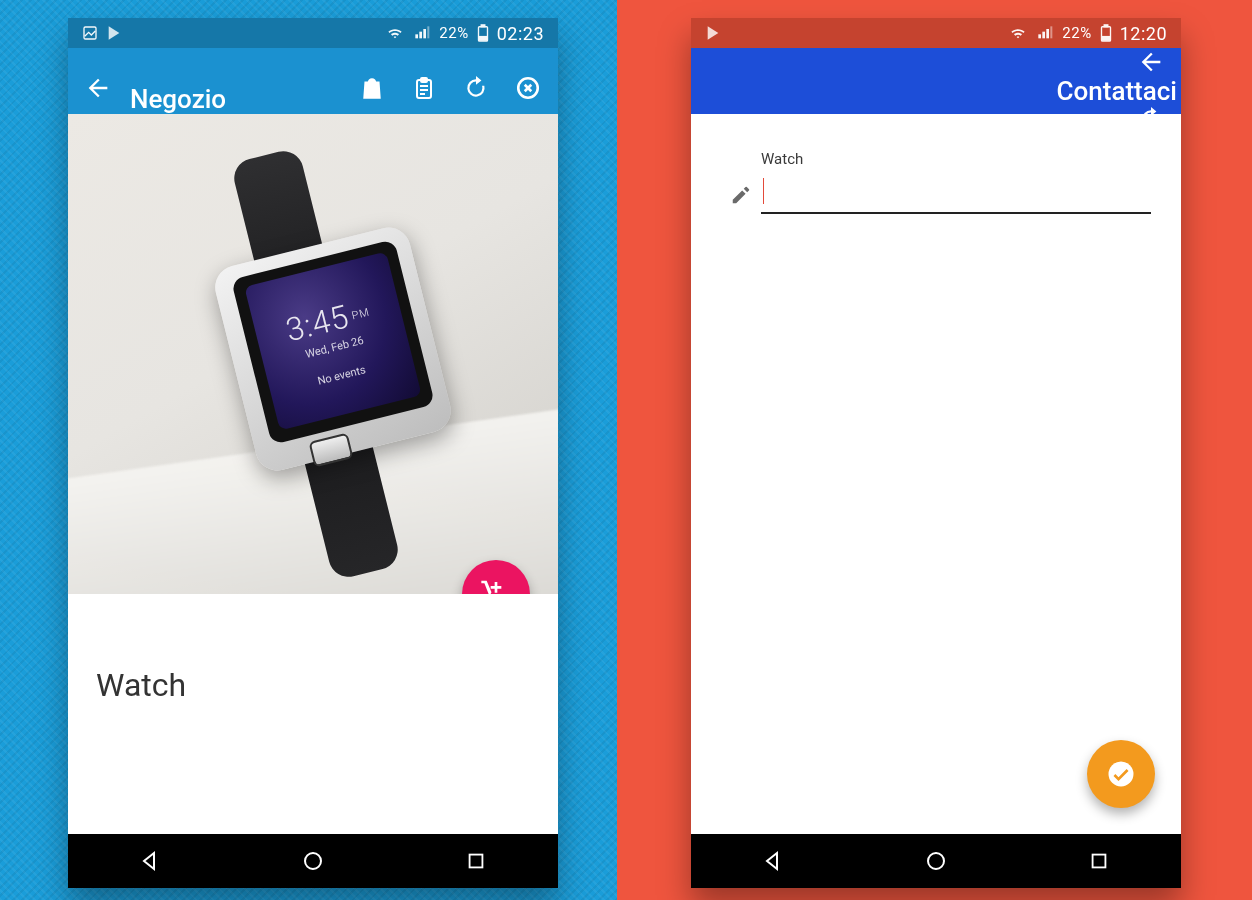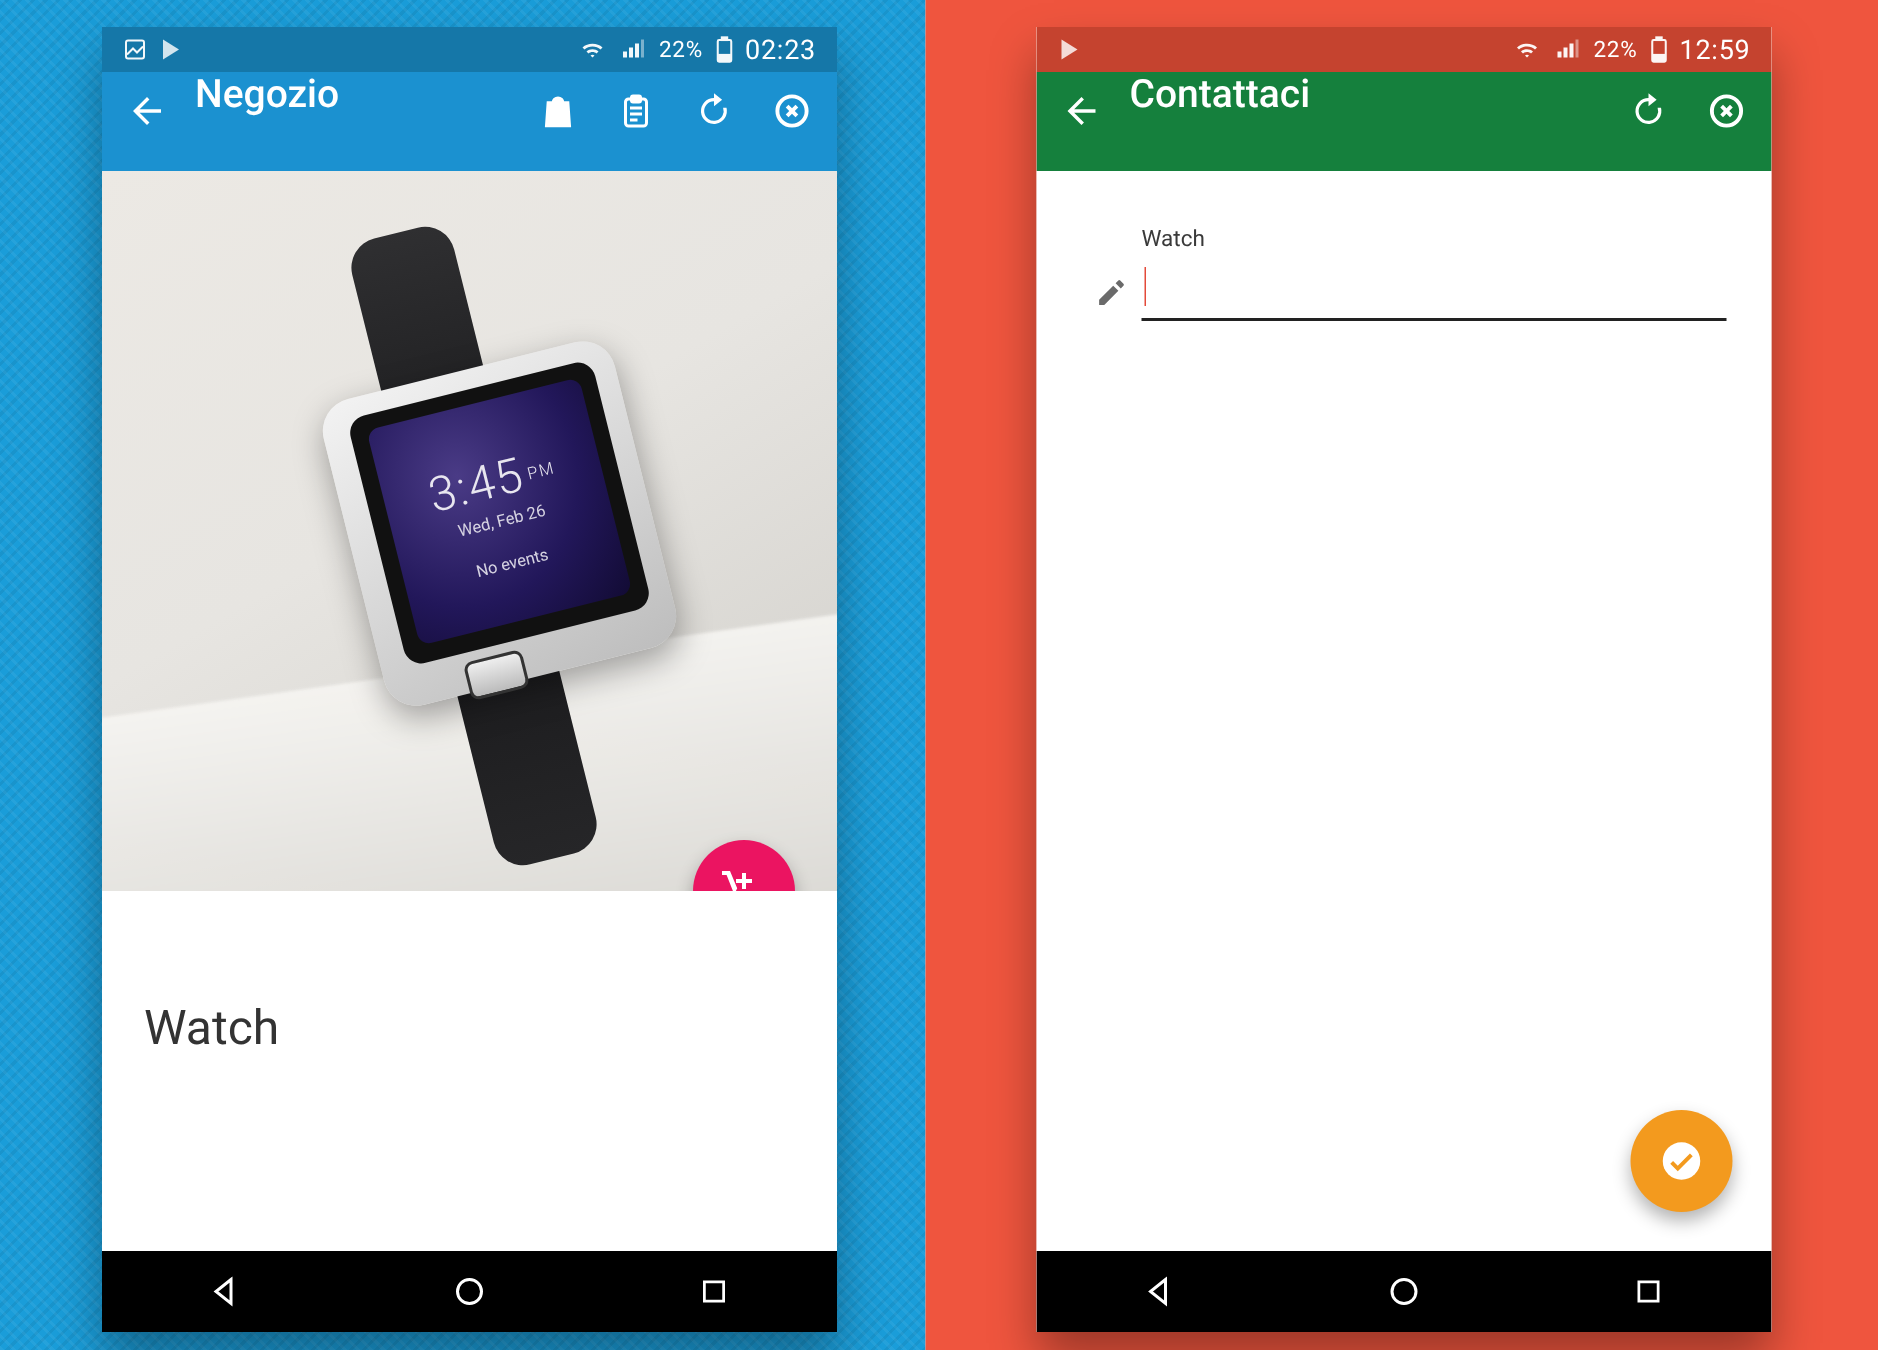--- a/index.html
+++ b/index.html
@@ -25,23 +25,23 @@
 
   
   .status{ height:30px; color:#fff; display:flex; align-items:center; padding:0 10px; font-size:16px; }
   .status.blue{ background:#1577a8; }
   .status.red { background:#c5432f; }
   .status .sp{ flex:1; }
   .status .ic{ margin:0 4px; opacity:.95; display:flex; align-items:center;}
   .status .txt{ margin:0 4px; font-size:15px; letter-spacing:.5px;}
 
   
-  .appbar{ height:66px; color:#fff; display:flex; align-items:flex-start; padding:0 4px; }
+  .appbar{ height:66px; color:#fff; display:flex; align-items:flex-end; padding:0 4px; }
   .appbar.blue{ background:#1b91d0; }
-  .appbar.red { background:#15803d; }
+  .appbar.red { background:#1d4ed8;flex-direction:column; }
   .appbar .btn{ width:52px; height:52px; display:flex; align-items:center; justify-content:center; cursor:pointer; }
   .appbar .title{ font-size:26px; font-weight:500; margin-left:6px; }
   .appbar .sp{ flex:1; }
 
   
   .content{ flex:1; background:#fff; position:relative; overflow:hidden; }
 
   
   .hero{
     position:relative; height:480px;
@@ -252,21 +252,21 @@
             </svg>
         </span>
         <span class="txt">22%</span>
         <span class="ic">
           <svg width="12" height="18" viewBox="0 0 12 20" fill="none" stroke="#fff" stroke-width="1.5">
               <rect x="1" y="3" width="10" height="16" rx="1"></rect>
               <rect x="4" y="1" width="4" height="2" fill="#fff"></rect>
               <rect x="2" y="14" width="8" height="4" fill="#fff"></rect>
             </svg>
         </span>
-        <span class="txt" style="font-size:18px;">12:59</span>
+        <span class="txt" style="font-size:18px;">12:20</span>
       </div>
 
       <div class="appbar red">
         <div class="btn">
           <svg width="28" height="28" viewBox="0 0 24 24" fill="#fff">
               <path d="M20 11H7.8l5.6-5.6L12 4l-8 8 8 8 1.4-1.4L7.8 13H20z"></path>
             </svg>
         </div>
         <div class="title">Contattaci</div>
         <span class="sp"></span>

